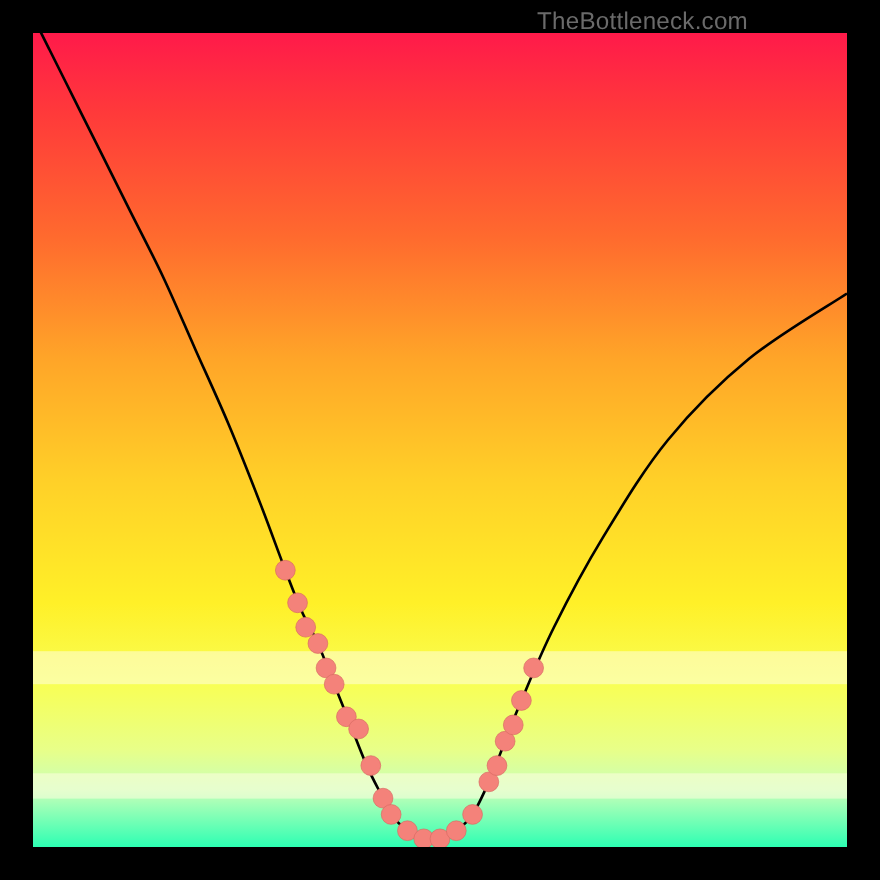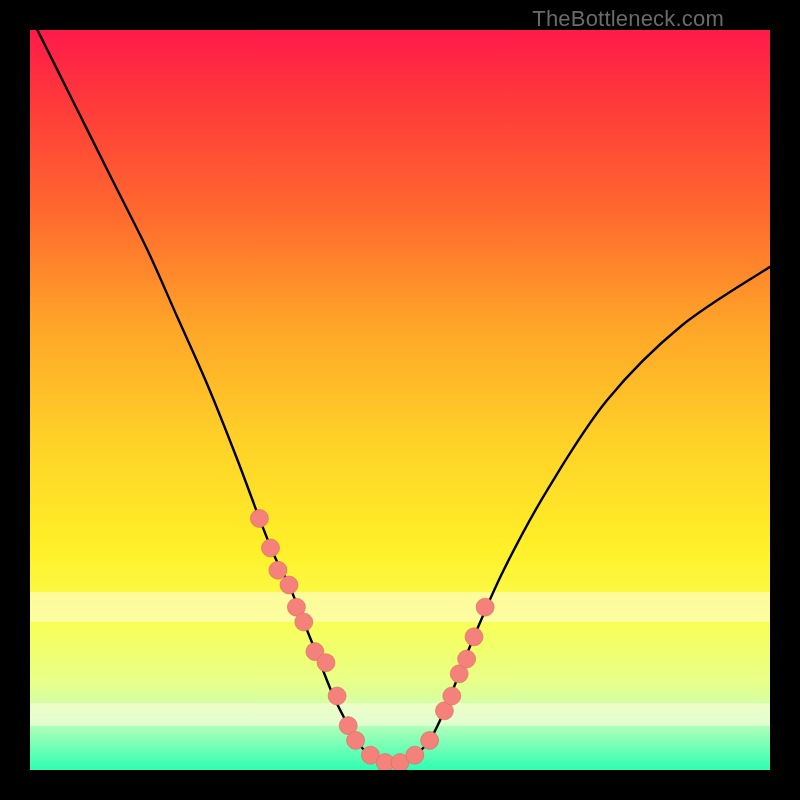--- a/index.html
+++ b/index.html
@@ -9,21 +9,20 @@
     height: 800px;
     overflow: hidden;
     background: #000;
     font-family: Arial, Helvetica, sans-serif;
   }
   .frame {
     position: relative;
     width: 710px;
     height: 800px;
     background: #000;
-    padding-left: 44px;
   }
   .plot-area {
     position: absolute;
     left: 30px;
     top: 30px;
     width: 740px;
     height: 740px;
     background: linear-gradient(to bottom,
       #ff1a4a 0%,
       #ff3a3a 10%,

